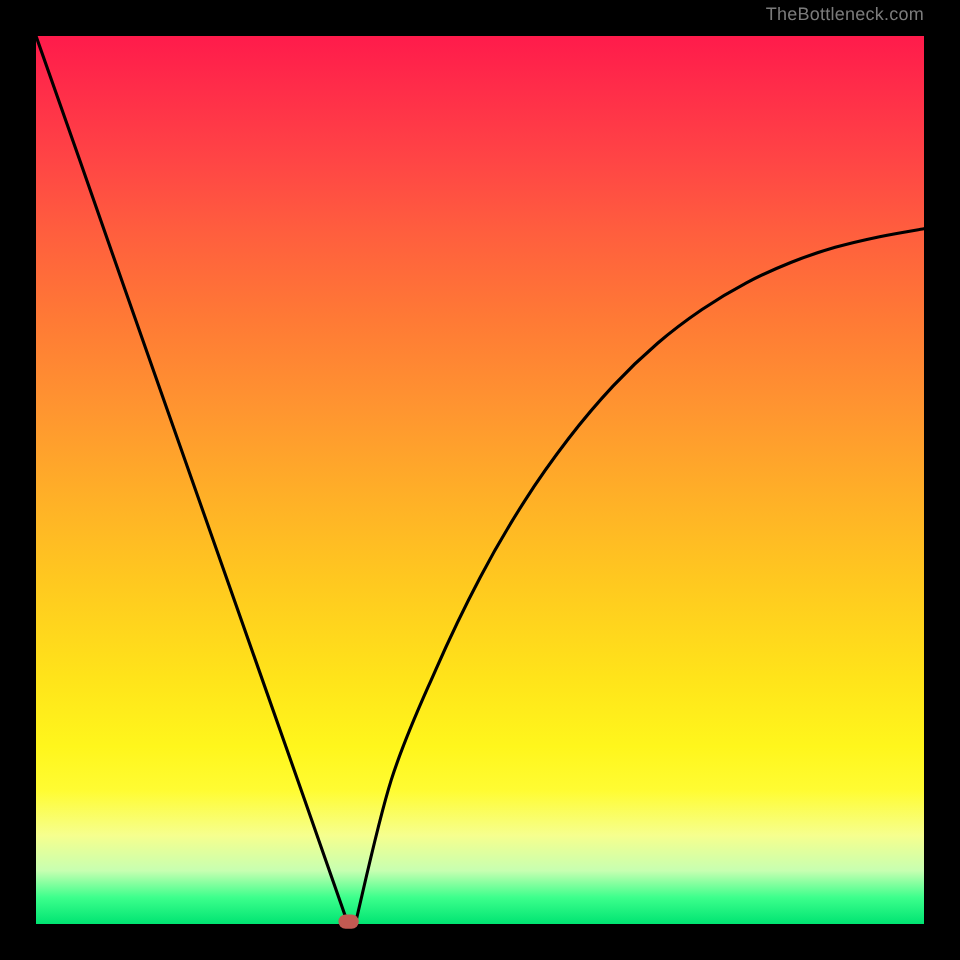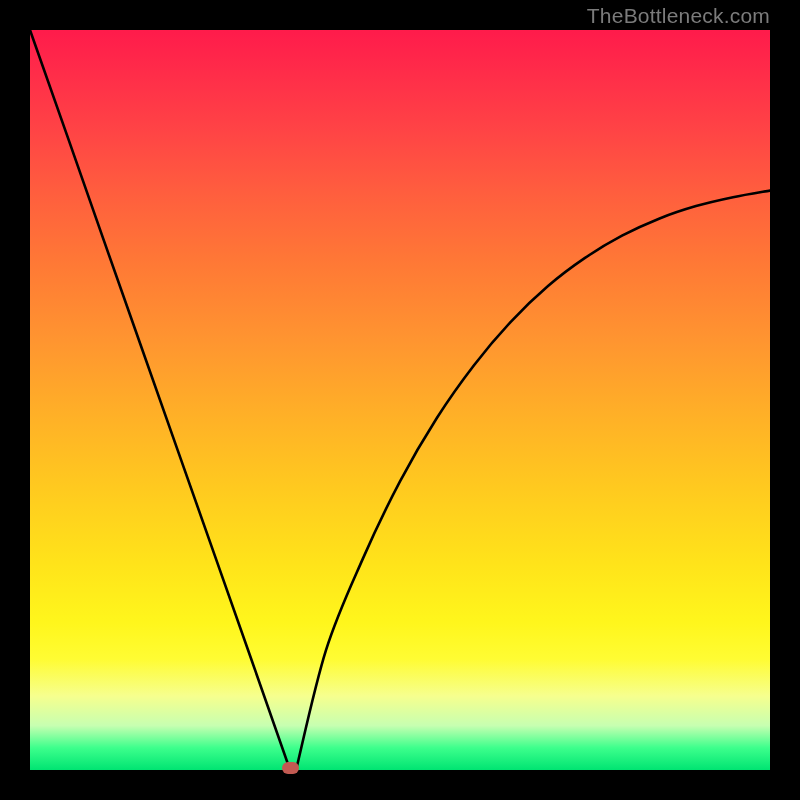--- a/index.html
+++ b/index.html
@@ -9,21 +9,21 @@
     background: #000;
     position: relative;
     font-family: Arial, Helvetica, sans-serif;
     overflow: hidden;
   }
   .watermark {
     position: absolute;
     top: 4px;
     right: 30px;
     color: #7b7b7b;
-    font-size: 21px;
+    font-size: 15px;
     letter-spacing: 0.2px;
     z-index: 5;
   }
   .plot {
     position: absolute;
     left: 30px;
     top: 30px;
     width: 740px;
     height: 740px;
   }

